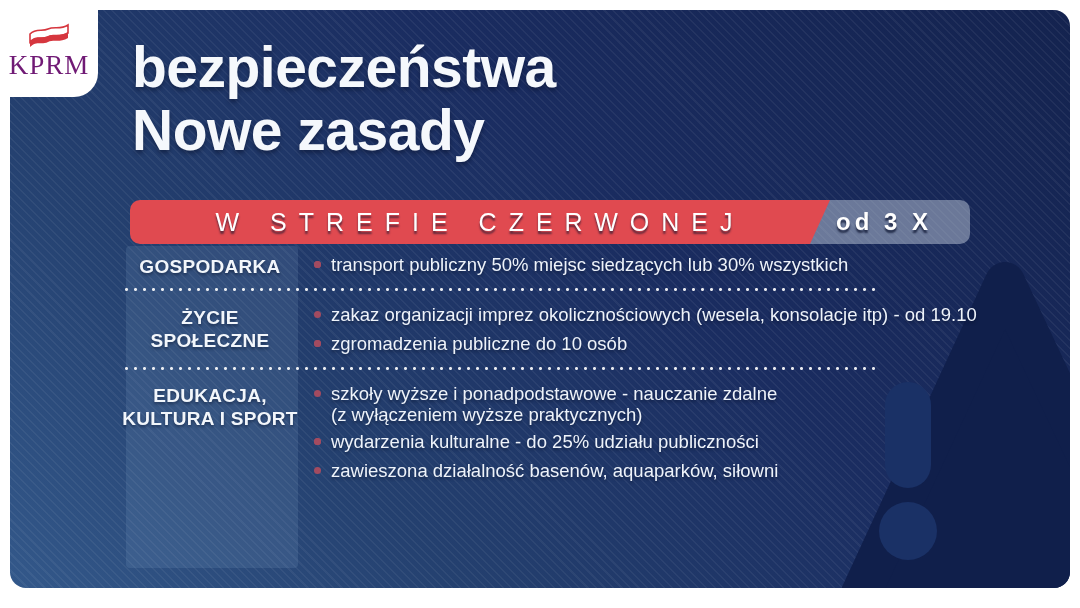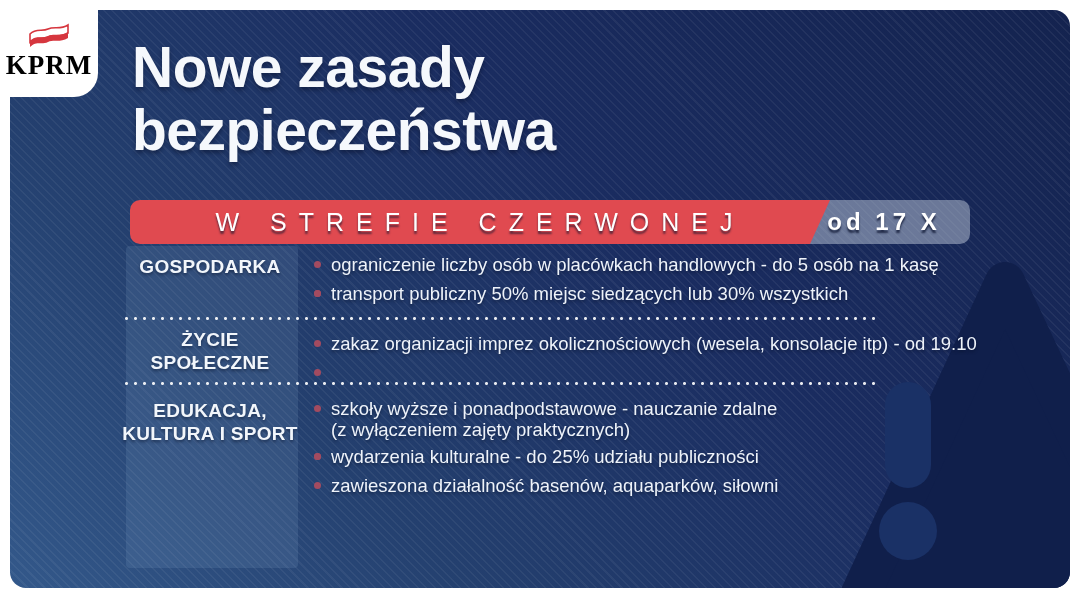--- a/index.html
+++ b/index.html
@@ -21,22 +21,22 @@
     position:absolute;left:116px;top:236px;width:172px;height:322px;
     background:rgba(150,185,220,0.14);border-radius:4px;
   }
   
   .kprm-box{
     position:absolute;left:0;top:0;width:98px;height:97px;background:#ffffff;
     border-bottom-right-radius:24px;display:flex;flex-direction:column;
     align-items:center;justify-content:center;padding-top:4px;box-sizing:border-box;z-index:5;
   }
   .kprm-text{
-    font-family:"Liberation Serif", serif;font-size:27px;font-weight:700;
-    color:#000000;letter-spacing:1px;margin-top:3px;
+    font-family:"Liberation Serif", serif;font-size:27px;font-weight:400;
+    color:#701a75;letter-spacing:1px;margin-top:3px;
   }
   
   .title{
     position:absolute;left:122px;top:26px;color:#f5f8fc;
     font-size:57px;line-height:63px;font-weight:700;letter-spacing:-0.5px;
     text-shadow:0 3px 4px rgba(5,12,35,0.45);
   }
   
   .banner{position:absolute;left:120px;top:190px;width:850px;height:44px;}
   .banner-date{
@@ -91,64 +91,64 @@
 
   <svg class="watermark" width="1060" height="578" viewBox="0 0 1060 578">
     <polygon points="995,272 818,655 1175,655" fill="#101f4b" stroke="#101f4b" stroke-width="40" stroke-linejoin="round"></polygon>
     <rect x="875" y="372" width="46" height="106" rx="23" fill="#1a3166"></rect>
     <circle cx="898" cy="521" r="29" fill="#1a3166"></circle>
   </svg>
 
   <div class="label-panel"></div>
 
   <div class="title">
+    <div>bezpieczeństwa</div>
     <div>Nowe zasady</div>
-    <div>bezpieczeństwa</div>
   </div>
 
   <div class="banner">
-    <div class="banner-date">od 17 X</div>
+    <div class="banner-date">od 3 X</div>
     <div class="banner-red">W STREFIE CZERWONEJ</div>
   </div>
 
   <div class="sections">
 
     <div class="row">
       <div class="row-label">
         <div>GOSPODARKA</div>
       </div>
       <ul class="row-items">
-        <li><span class="dot"></span><span>ograniczenie liczby osób w placówkach handlowych - do 5 osób na 1 kasę</span></li>
         <li><span class="dot"></span></li>
         <li><span class="dot"></span><span>transport publiczny 50% miejsc siedzących lub 30% wszystkich</span></li>
       </ul>
     </div>
 
     <div class="divider"></div>
 
     <div class="row">
       <div class="row-label centered">
         <div>ŻYCIE</div>
         <div>SPOŁECZNE</div>
       </div>
       <ul class="row-items">
         <li><span class="dot"></span><span>zakaz organizacji imprez okolicznościowych (wesela, konsolacje itp) - od 19.10</span></li>
         <li><span class="dot"></span></li>
+        <li><span class="dot"></span><span>zgromadzenia publiczne do 10 osób</span></li>
       </ul>
     </div>
 
     <div class="divider"></div>
 
     <div class="row">
       <div class="row-label">
         <div>EDUKACJA,</div>
         <div>KULTURA I SPORT</div>
       </div>
       <ul class="row-items">
-        <li><span class="dot"></span><span>szkoły wyższe i ponadpodstawowe - nauczanie zdalne</span><span class="subline">(z wyłączeniem zajęty praktycznych)</span></li>
+        <li><span class="dot"></span><span>szkoły wyższe i ponadpodstawowe - nauczanie zdalne</span><span class="subline">(z wyłączeniem wyższe praktycznych)</span></li>
         <li><span class="dot"></span></li>
         <li><span class="dot"></span><span>wydarzenia kulturalne - do 25% udziału publiczności</span></li>
         <li><span class="dot"></span><span>zawieszona działalność basenów, aquaparków, siłowni</span></li>
       </ul>
     </div>
 
   </div>
 </div>
 
 <div class="kprm-box">

